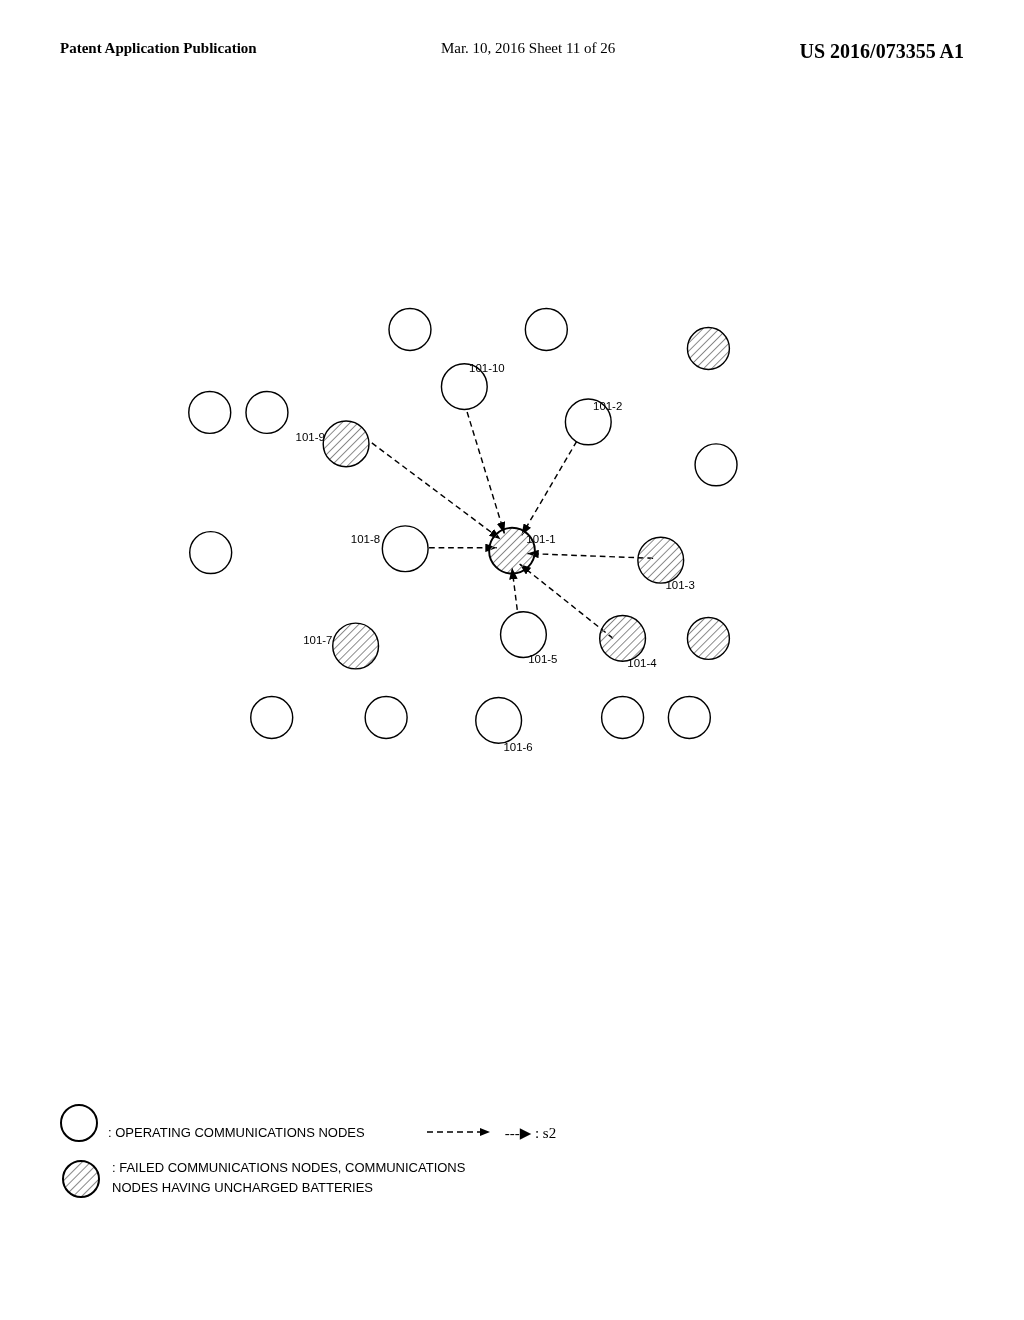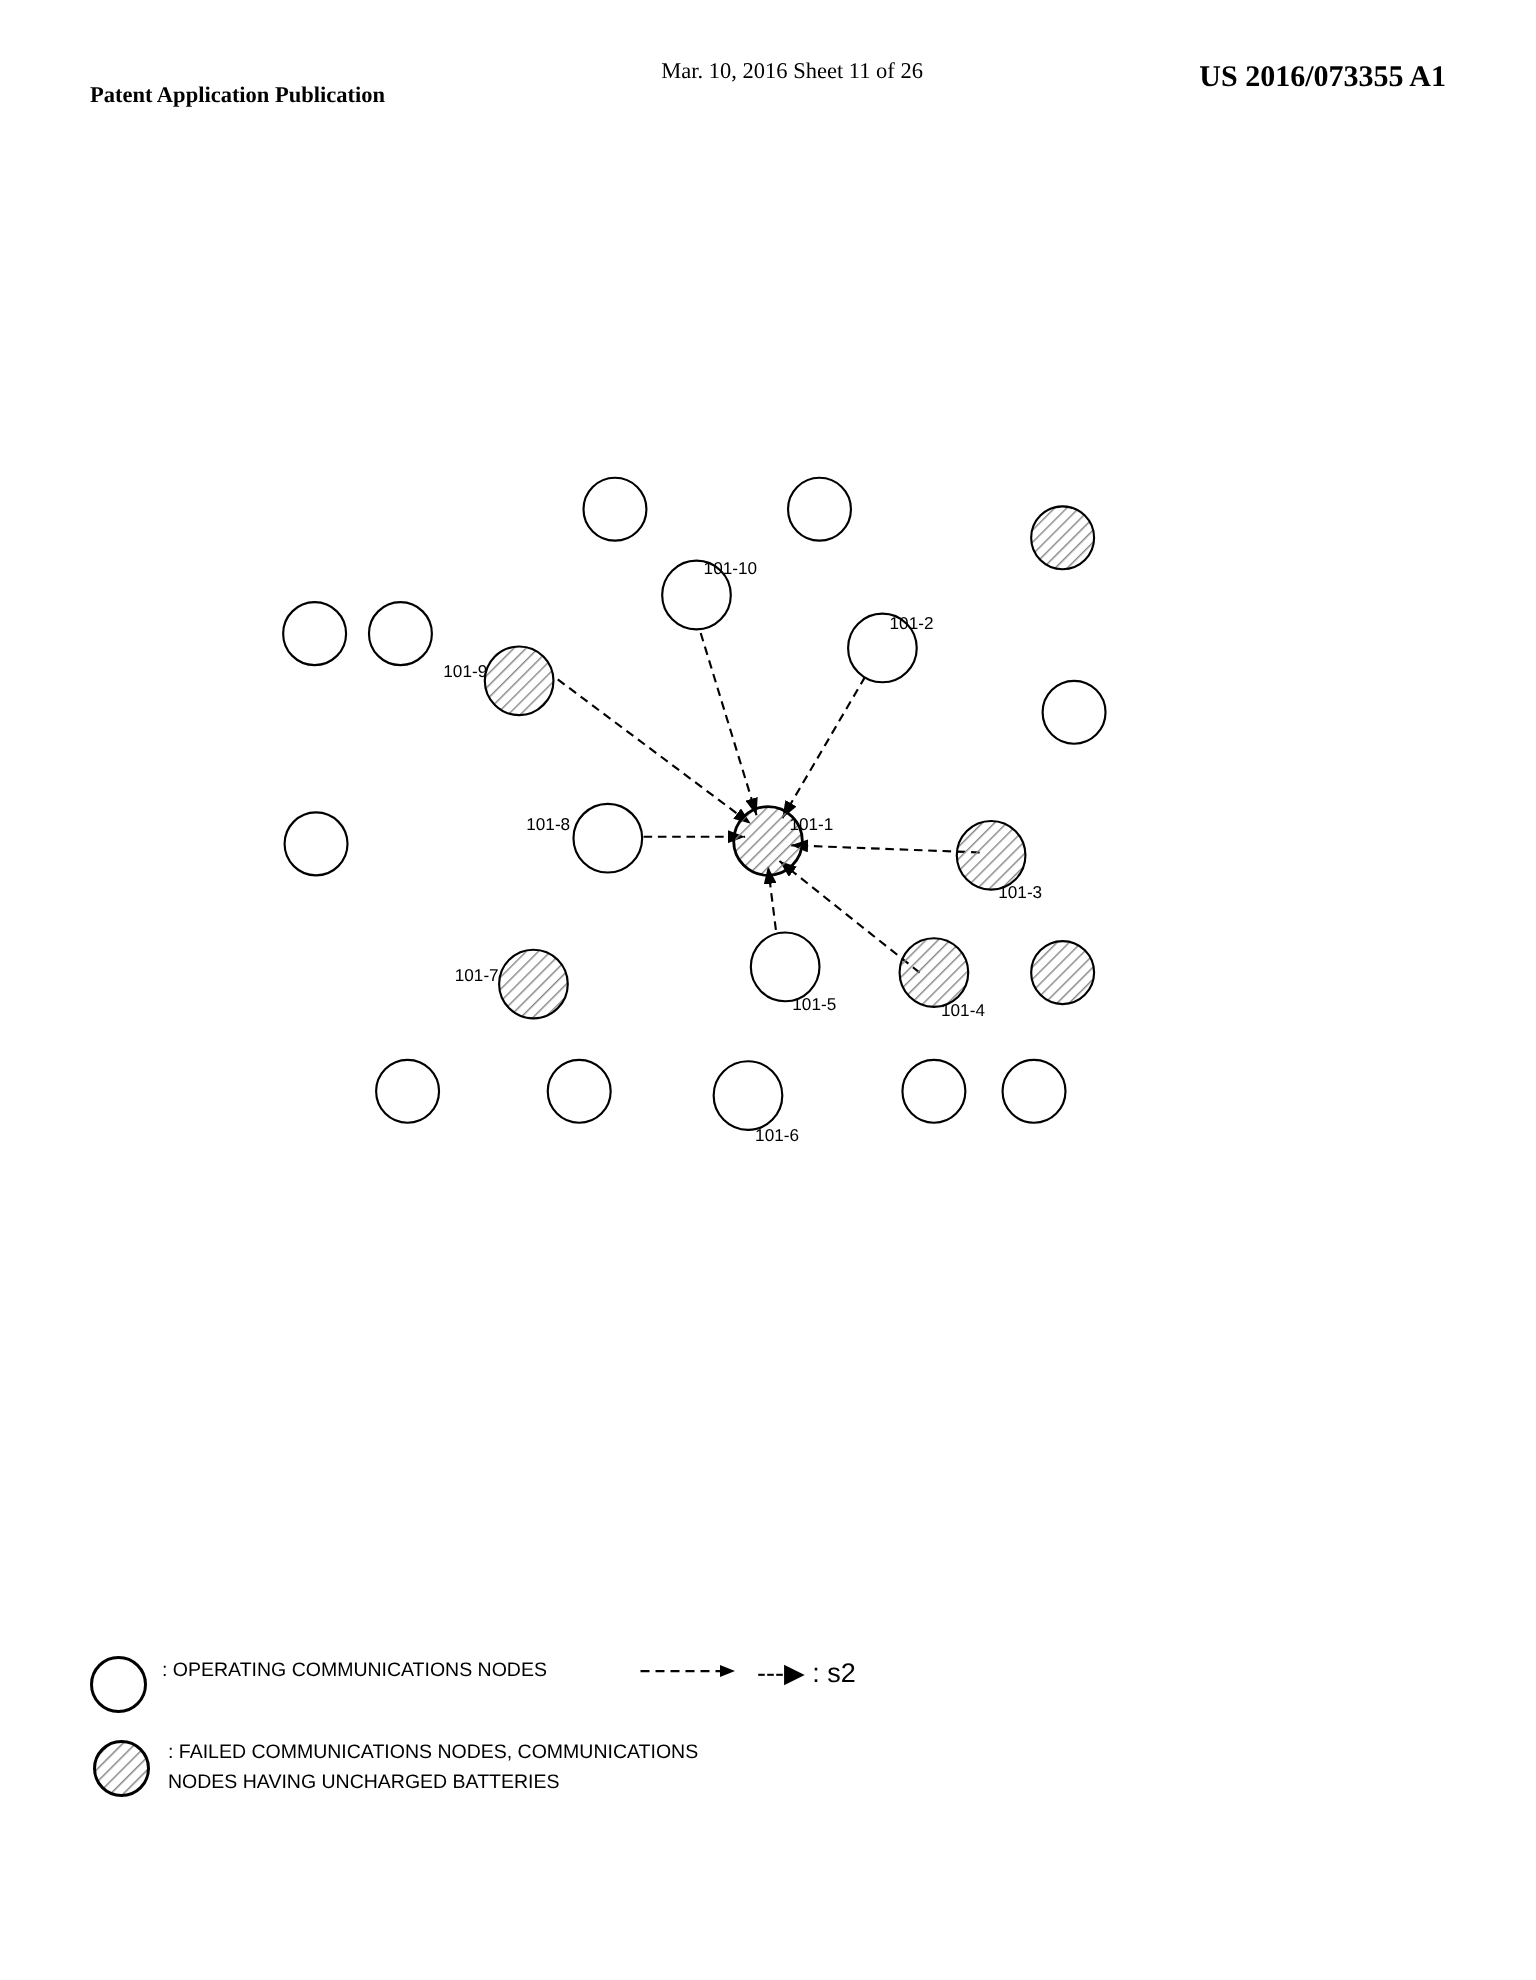--- a/index.html
+++ b/index.html
@@ -16,21 +16,20 @@
       display: flex;
       justify-content: space-between;
       align-items: flex-start;
       padding: 40px 60px 0 60px;
       border-bottom: none;
     }
 
     .header-left {
       font-size: 15px;
       font-weight: bold;
-      margin-top: 16px;
     }
 
     .header-center {
       font-size: 15px;
       text-align: left;
     }
 
     .header-right {
       font-size: 20px;
       font-weight: bold;
@@ -145,31 +144,31 @@
     <text x="293" y="578" font-size="12" font-family="Arial, sans-serif">101-7</text>
 
     <circle cx="498" cy="658" r="24" fill="white" stroke="#000" stroke-width="1.5"></circle>
     <text x="503" y="690" font-size="12" font-family="Arial, sans-serif">101-6</text>
 
   </svg>
 </div>
 
 <div style="position: absolute; bottom: 120px; left: 60px; width: 900px;">
 
-  <div style="display: flex; align-items: flex-start; margin-bottom: 16px;">
+  <div style="display: flex; align-items: flex-end; margin-bottom: 16px;">
     <div style="width: 38px; height: 38px; border-radius: 50%; border: 2px solid #000; background: white; margin-right: 10px; flex-shrink: 0;"></div>
     <div style="font-size: 13px; font-family: Arial, sans-serif; margin-right: 60px; line-height: 1.4;">: OPERATING
 COMMUNICATIONS NODES</div>
     <div style="display: flex; align-items: center; margin-right: 10px;">
       <svg width="70" height="20" viewBox="0 0 70 20" xmlns="http://www.w3.org/2000/svg">
         <line x1="2" y1="10" x2="55" y2="10" stroke="#000" stroke-width="1.5" stroke-dasharray="6,4"></line>
         <polygon points="55,6 65,10 55,14" fill="#000"></polygon>
       </svg>
     </div>
-    <div style="font-size: 18px; font-family: Liberation Sans, sans-serif;">---▶ : s2</div>
+    <div style="font-size: 15px; font-family: Liberation Serif, serif;">---▶ : s2</div>
   </div>
 
   <div style="display: flex; align-items: flex-start; ">
     <svg width="42" height="42" viewBox="0 0 42 42" xmlns="http://www.w3.org/2000/svg" style="margin-right: 10px; flex-shrink: 0;">
       <defs>
         <pattern id="hatch2" patternUnits="userSpaceOnUse" width="6" height="6" patternTransform="rotate(45)">
           <line x1="0" y1="0" x2="0" y2="6" stroke="#888" stroke-width="2"></line>
         </pattern>
         <clipPath id="circle-clip">
           <circle cx="21" cy="21" r="18"></circle>

